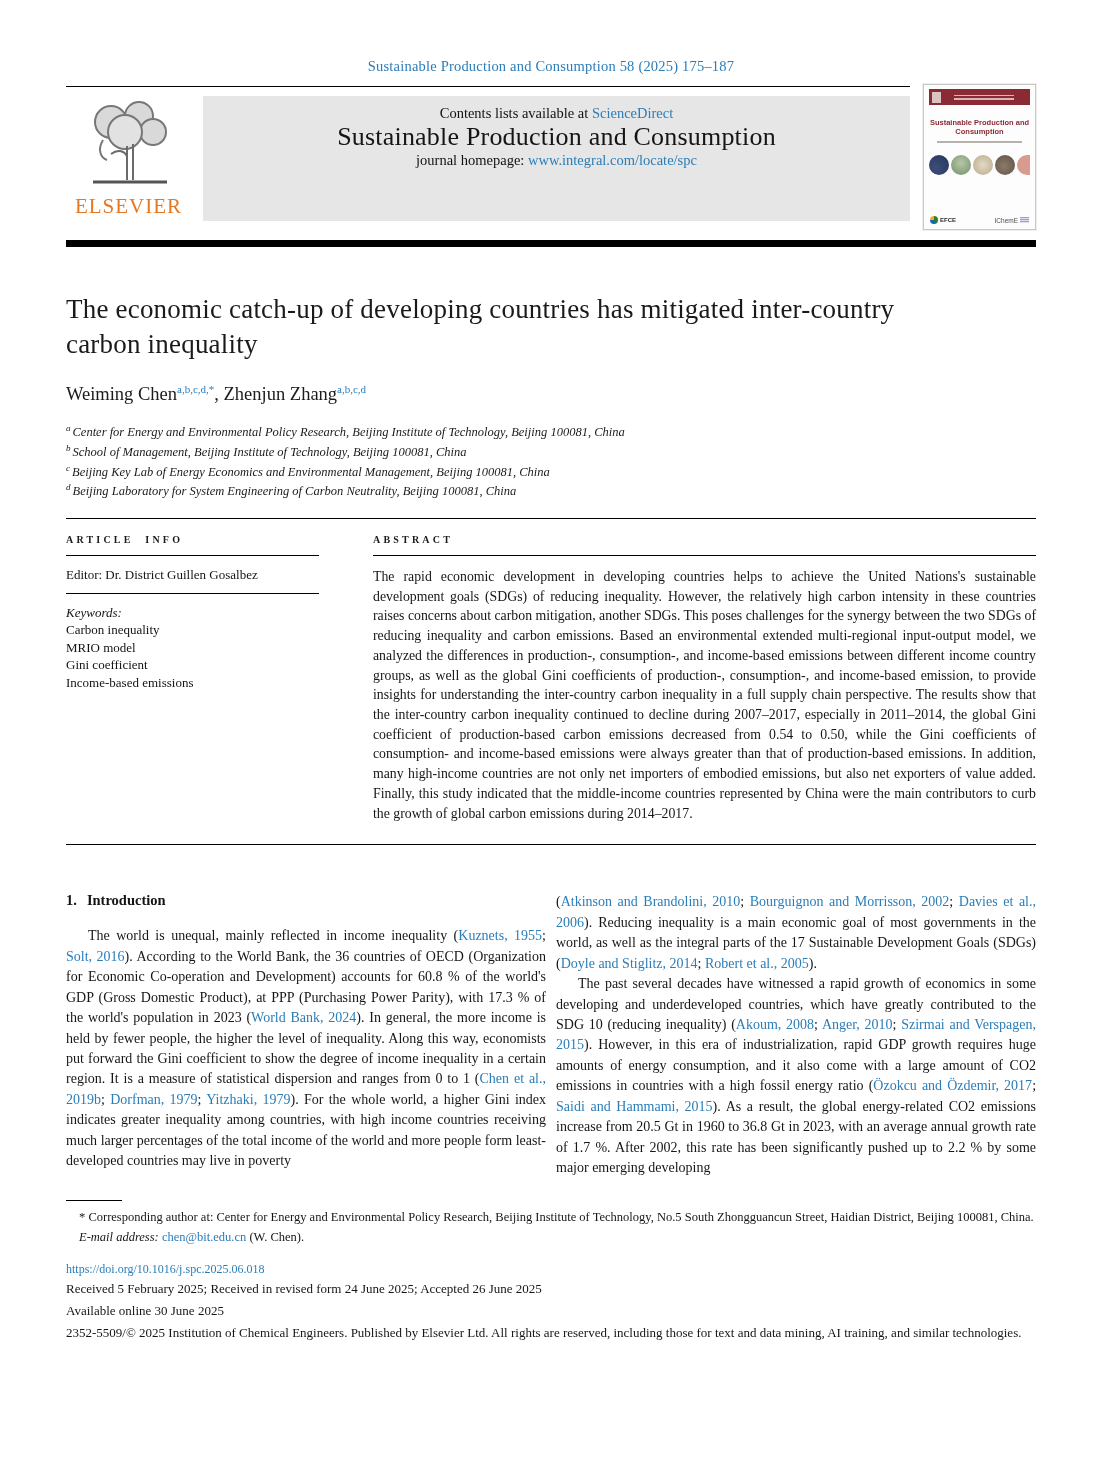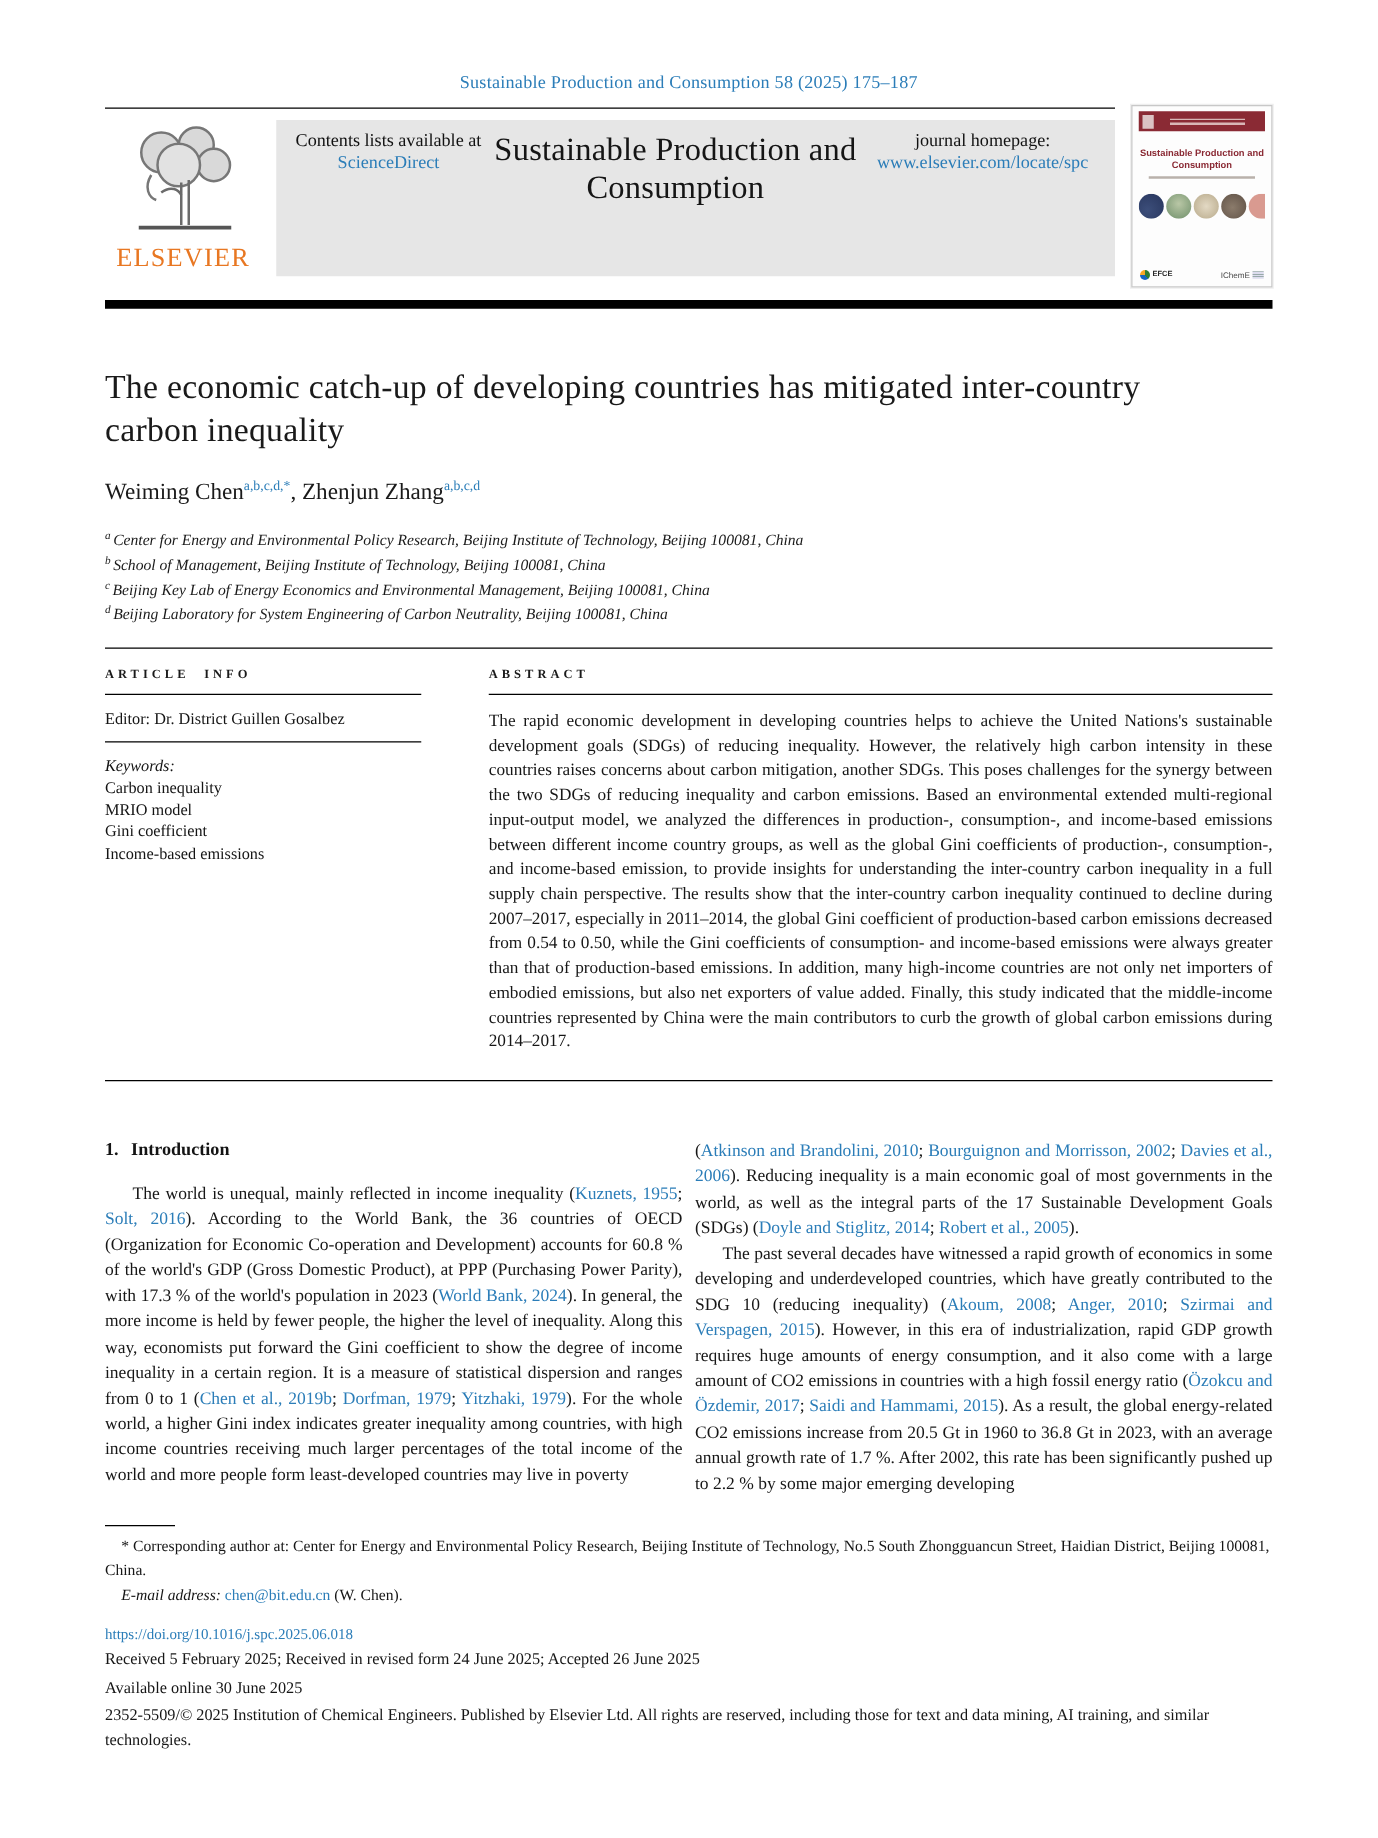--- a/index.html
+++ b/index.html
@@ -1,27 +1,27 @@
 <!DOCTYPE html>
 <html><head>
 <meta charset="utf-8">
 <style>
   * { margin:0; padding:0; box-sizing:border-box; }
   html,body { background:#ffffff; }
   body { width:1102px; font-family:"Liberation Serif", serif; color:#141414; }
-  .page { width:1102px; height:1470px; padding:0 84px; overflow:hidden; position:relative; }
+  .page { width:1102px; height:1470px; padding:0 66px; overflow:hidden; position:relative; }
 
   .citation { margin-top:58px; text-align:center; font-size:14.5px; color:#2b7db8; letter-spacing:.2px; }
 
   .header-grid { margin-top:11px; display:grid; grid-template-columns:1fr 113px; column-gap:13px; }
   .top-rule { border-top:1.6px solid #000; }
   .banner-row { display:flex; margin-top:9px; }
   .elsevier-logo { width:137px; padding-right:12px; display:flex; flex-direction:column; align-items:center; justify-content:flex-start; }
   .elsevier-text { font-size:21px; color:#e87722; letter-spacing:1px; margin-top:2px; font-family:"Liberation Serif",serif; }
-  .banner { flex:1; background:#e6e6e6; height:125px; display:flex; flex-direction:row; justify-content:flex-start; padding:9px 10px 10px; text-align:center; }
+  .banner { flex:1; background:#e6e6e6; height:125px; display:flex; flex-direction:column; justify-content:flex-start; padding:9px 10px 10px; text-align:center; }
   .contents-line { font-size:14.5px; color:#111; }
   .banner-title { font-size:26px; color:#151515; letter-spacing:.2px; }
   .homepage-line { font-size:14.5px; color:#111; }
   .link { color:#2b7db8; text-decoration:none; cursor:pointer; }
 
   .cover-thumb { width:113px; height:146px; margin-top:-2px; background:#fdfdfd; border:1px solid #c8c8c8; box-shadow:0 0 0 1px #eee; padding:4px 5px; display:flex; flex-direction:column; cursor:pointer; }
   .cover-band { background:#8a2a34; height:16px; display:flex; align-items:center; padding:2px 3px; }
   .cover-band-logo { width:9px; height:11px; background:#e9dede; opacity:.85; }
   .cover-band-lines { flex:1; display:flex; flex-direction:column; gap:2px; align-items:center; }
   .cover-band-lines i { display:block; width:70%; height:1.5px; background:#d8b6b6; }
@@ -103,21 +103,21 @@
             </g>
           </svg>
           <div class="elsevier-text">ELSEVIER</div>
         </div>
         <div class="banner">
           <div class="contents-line">
             <span>Contents lists available at </span><span class="link">ScienceDirect</span>
           </div>
           <div class="banner-title">Sustainable Production and Consumption</div>
           <div class="homepage-line">
-            <span>journal homepage: </span><span class="link">www.elsevier.com/locate/spc</span>
+            <span>journal homepage: </span><span class="link">www.integral.com/locate/spc</span>
           </div>
         </div>
       </div>
     </div>
 
     <div class="cover-thumb">
       <div class="cover-band">
         <div class="cover-band-logo"></div>
         <div class="cover-band-lines">
             <i></i>

